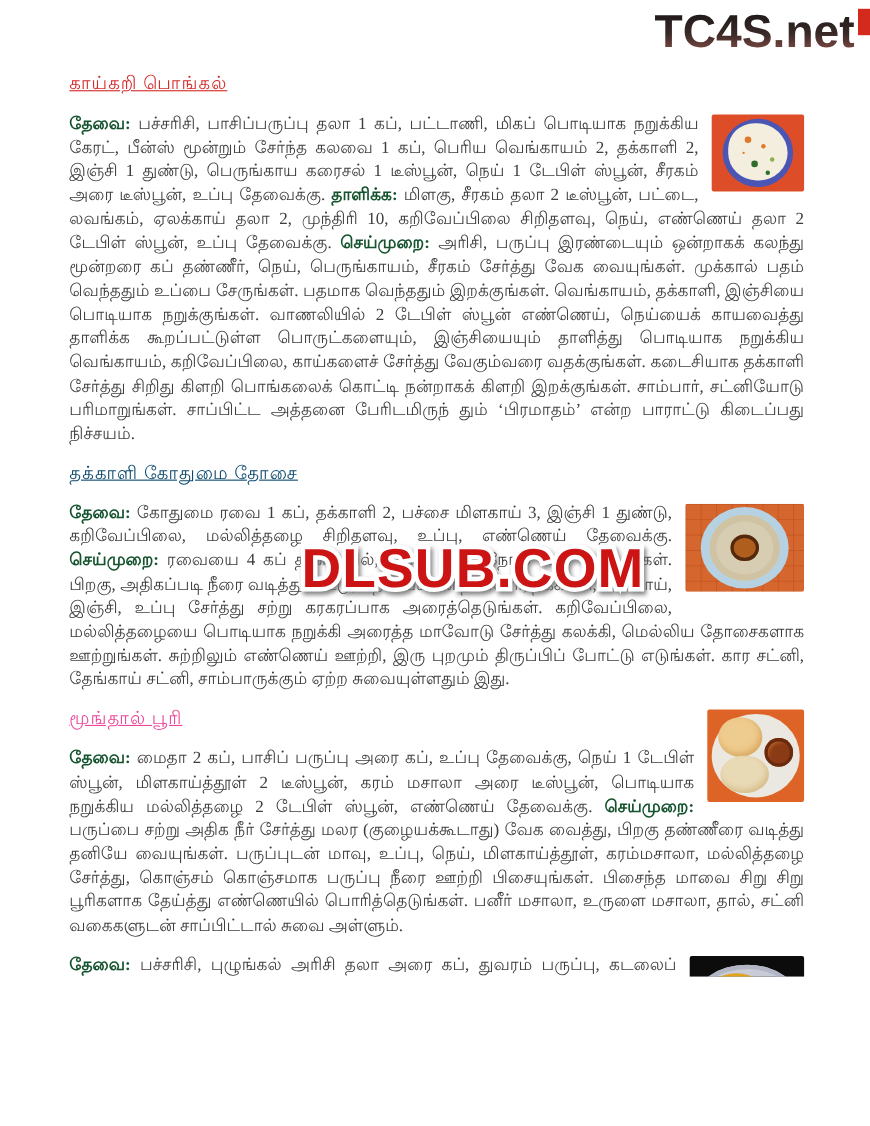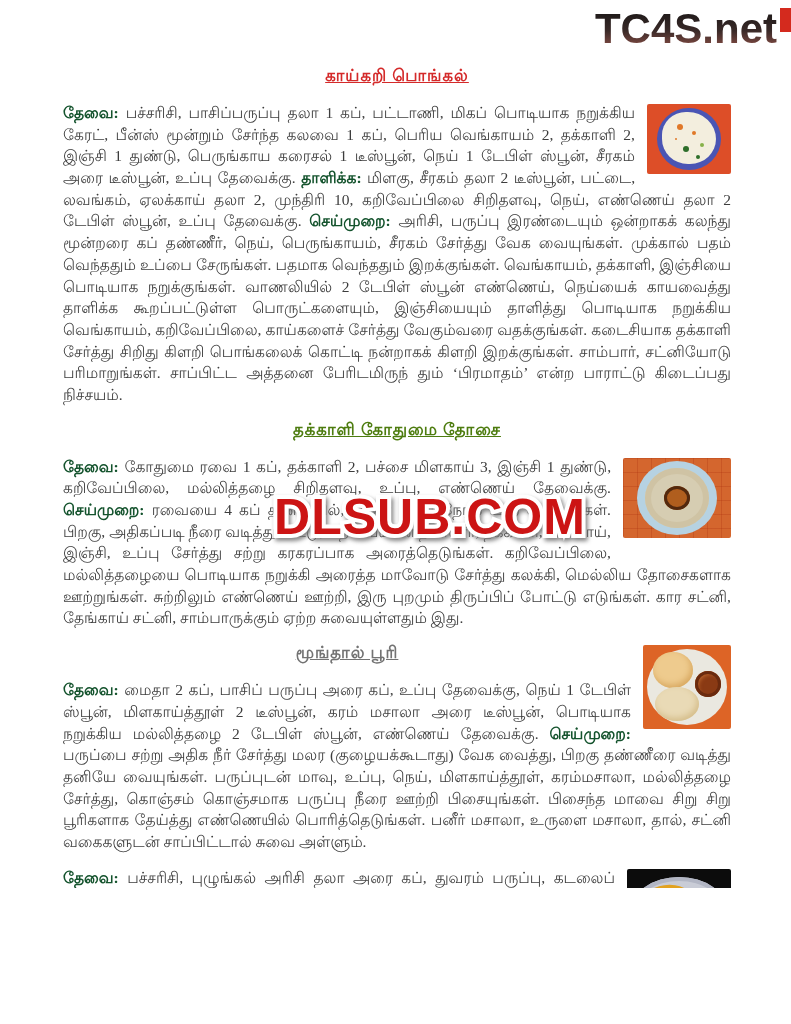--- a/index.html
+++ b/index.html
@@ -7,21 +7,21 @@
         font-family:"Liberation Serif", serif;}
   .content{padding:0 60px 0 63px;}
 
   
   .logo-row{position:relative;height:54px;}
   .logo-svg{position:absolute;right:8px;top:2px;}
   .red-tab{position:absolute;right:0;top:8px;width:11px;height:24px;background:#d42a1e;}
 
   
   .recipe{margin:0 0 6px 0;}
-  .rtitle{font-size:16.5px;font-weight:bold;text-decoration:underline;text-align:center;
+  .rtitle{font-size:16.5px;font-weight:normal;text-decoration:underline;
           margin:12px 0 15px 0;letter-spacing:1px;}
   .rbody{font-size:15.5px;line-height:1.4;text-align:justify;color:#3d3d3d;margin:0 0 14px 0;}
   .plabel{color:#14532d;font-weight:bold;}
 
   
   .photo{float:right;position:relative;display:block;overflow:hidden;margin:2px 0 6px 12px;border-radius:2px;}
   .photo span{position:absolute;display:block;}
 
   .p1{width:84px;height:70px;background:#dd4e28;}
   .p1-bowl{left:10px;top:4px;width:64px;height:62px;border-radius:50%;background:#4a55b4;}
@@ -100,42 +100,42 @@
         <b class="plabel">தேவை:</b>
         <span>பச்சரிசி, பாசிப்பருப்பு தலா 1 கப், பட்டாணி, மிகப் பொடியாக நறுக்கிய கேரட், பீன்ஸ் மூன்றும் சேர்ந்த கலவை 1 கப், பெரிய வெங்காயம் 2, தக்காளி 2, இஞ்சி 1 துண்டு, பெருங்காய கரைசல் 1 டீஸ்பூன், நெய் 1 டேபிள் ஸ்பூன், சீரகம் அரை டீஸ்பூன், உப்பு தேவைக்கு.</span>
         <b class="plabel">தாளிக்க:</b>
         <span>மிளகு, சீரகம் தலா 2 டீஸ்பூன், பட்டை, லவங்கம், ஏலக்காய் தலா 2, முந்திரி 10, கறிவேப்பிலை சிறிதளவு, நெய், எண்ணெய் தலா 2 டேபிள் ஸ்பூன், உப்பு தேவைக்கு.</span>
         <b class="plabel">செய்முறை:</b>
         <span>அரிசி, பருப்பு இரண்டையும் ஒன்றாகக் கலந்து மூன்றரை கப் தண்ணீர், நெய், பெருங்காயம், சீரகம் சேர்த்து வேக வையுங்கள். முக்கால் பதம் வெந்ததும் உப்பை சேருங்கள். பதமாக வெந்ததும் இறக்குங்கள். வெங்காயம், தக்காளி, இஞ்சியை பொடியாக நறுக்குங்கள். வாணலியில் 2 டேபிள் ஸ்பூன் எண்ணெய், நெய்யைக் காயவைத்து தாளிக்க கூறப்பட்டுள்ள பொருட்களையும், இஞ்சியையும் தாளித்து பொடியாக நறுக்கிய வெங்காயம், கறிவேப்பிலை, காய்களைச் சேர்த்து வேகும்வரை வதக்குங்கள். கடைசியாக தக்காளி சேர்த்து சிறிது கிளறி பொங்கலைக் கொட்டி நன்றாகக் கிளறி இறக்குங்கள். சாம்பார், சட்னியோடு பரிமாறுங்கள். சாப்பிட்ட அத்தனை பேரிடமிருந் தும் ‘பிரமாதம்’ என்ற பாராட்டு கிடைப்பது நிச்சயம்.</span>
       </p>
     </section>
 
     <section class="recipe">
-      <h2 class="rtitle" style="color: #4d7c0f;">தக்காளி கோதுமை தோசை</h2>
+      <h2 class="rtitle" style="color: #0c4a6e;">தக்காளி கோதுமை தோசை</h2>
       <p class="rbody">
         <span class="photo p2" aria-label="wheat dosa with chutney on light blue plate, orange checked background">
           <span class="p2-plate"></span>
           <span class="p2-dosa"></span>
           <span class="p2-chutney"></span>
         </span>
         <b class="plabel">தேவை:</b>
         <span>கோதுமை ரவை 1 கப், தக்காளி 2, பச்சை மிளகாய் 3, இஞ்சி 1 துண்டு, கறிவேப்பிலை, மல்லித்தழை சிறிதளவு, உப்பு, எண்ணெய் தேவைக்கு.</span>
         <b class="plabel">செய்முறை:</b>
         <span>ரவையை 4 கப் தண்ணீரில், அரை மணி நேரம் ஊற வையுங்கள். பிறகு, அதிகப்படி நீரை வடித்துவிட்டு, தேவையான தண்ணீர், தக்காளி, மிளகாய், இஞ்சி, உப்பு சேர்த்து சற்று கரகரப்பாக அரைத்தெடுங்கள். கறிவேப்பிலை, மல்லித்தழையை பொடியாக நறுக்கி அரைத்த மாவோடு சேர்த்து கலக்கி, மெல்லிய தோசைகளாக ஊற்றுங்கள். சுற்றிலும் எண்ணெய் ஊற்றி, இரு புறமும் திருப்பிப் போட்டு எடுங்கள். கார சட்னி, தேங்காய் சட்னி, சாம்பாருக்கும் ஏற்ற சுவையுள்ளதும் இது.</span>
       </p>
     </section>
 
     <section class="recipe">
       <span class="photo p3" aria-label="puris with masala bowl on white plate, orange background">
         <span class="p3-plate"></span>
         <span class="p3-puri1"></span>
         <span class="p3-puri2"></span>
         <span class="p3-chutney"></span>
       </span>
-      <h2 class="rtitle" style="color: #737373;">மூங்தால் பூரி</h2>
+      <h2 class="rtitle" style="color: #ec4899;">மூங்தால் பூரி</h2>
       <p class="rbody">
         <b class="plabel">தேவை:</b>
         <span>மைதா 2 கப், பாசிப் பருப்பு அரை கப், உப்பு தேவைக்கு, நெய் 1 டேபிள் ஸ்பூன், மிளகாய்த்தூள் 2 டீஸ்பூன், கரம் மசாலா அரை டீஸ்பூன், பொடியாக நறுக்கிய மல்லித்தழை 2 டேபிள் ஸ்பூன், எண்ணெய் தேவைக்கு.</span>
         <b class="plabel">செய்முறை:</b>
         <span>பருப்பை சற்று அதிக நீர் சேர்த்து மலர (குழையக்கூடாது) வேக வைத்து, பிறகு தண்ணீரை வடித்து தனியே வையுங்கள். பருப்புடன் மாவு, உப்பு, நெய், மிளகாய்த்தூள், கரம்மசாலா, மல்லித்தழை சேர்த்து, கொஞ்சம் கொஞ்சமாக பருப்பு நீரை ஊற்றி பிசையுங்கள். பிசைந்த மாவை சிறு சிறு பூரிகளாக தேய்த்து எண்ணெயில் பொரித்தெடுங்கள். பனீர் மசாலா, உருளை மசாலா, தால், சட்னி வகைகளுடன் சாப்பிட்டால் சுவை அள்ளும்.</span>
       </p>
     </section>
 
     <section class="recipe">
       <p class="rbody">

